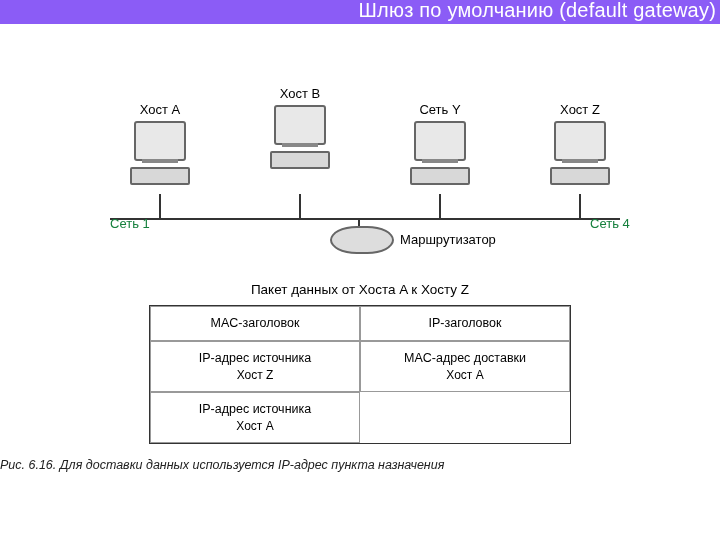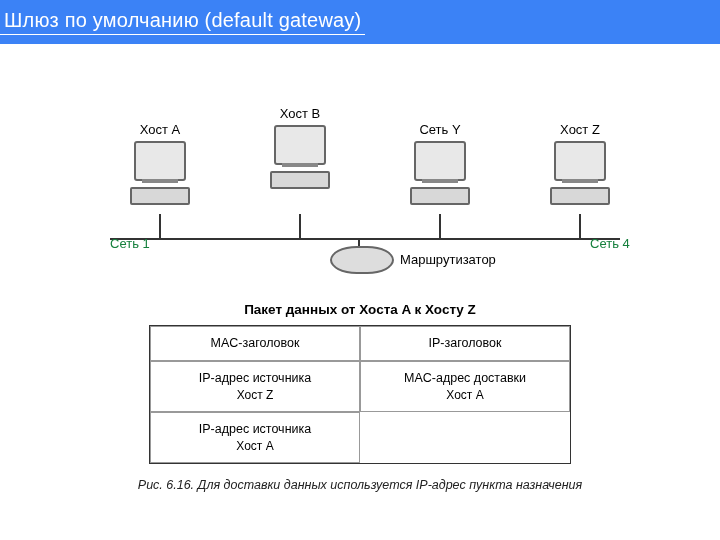--- a/index.html
+++ b/index.html
@@ -1,35 +1,35 @@
 <!DOCTYPE html>
 <html><head>
 <meta charset="utf-8">
 <style>
   html,body{margin:0;padding:0;width:720px;height:540px;background:#fff;font-family:Arial,Helvetica,sans-serif;color:#000}
-  .title-bar{background:#3b82f6;color:#fff;height:44px;display:flex;align-items:center;justify-content:flex-start;font-size:20px;letter-spacing:.2px}
+  .title-bar{background:#8b5cf6;color:#fff;height:24px;display:flex;align-items:center;justify-content:flex-end;font-size:20px;letter-spacing:.2px}
   .title-bar span{border-bottom:1px solid #fff;padding:0 4px 2px}
   .diagram{position:relative;width:720px;height:190px;margin-top:30px}
   .host{position:absolute;width:120px;text-align:center;font-size:13px}
   .host .label{margin-bottom:4px}
   .pc{margin:0 auto;width:60px}
   .monitor{width:48px;height:36px;border:2px solid #666;background:#e8e8e8;margin:0 auto;border-radius:3px;position:relative}
   .monitor::after{content:"";position:absolute;left:6px;top:36px;width:36px;height:4px;background:#888}
   .base{width:56px;height:14px;border:2px solid #666;background:#d8d8d8;margin:6px auto 0;border-radius:2px}
   .drop{position:absolute;width:2px;background:#333;height:24px;top:140px}
   .bus{position:absolute;height:2px;background:#333;top:164px}
   .netlabel{position:absolute;top:162px;font-size:13px;color:#15803d}
   .router{position:absolute;left:330px;top:172px;width:60px;height:24px;border:2px solid #666;border-radius:50%/60%;background:#ddd}
   .router-drop{position:absolute;left:358px;top:164px;width:2px;height:10px;background:#333}
   .rlabel{position:absolute;left:400px;top:178px;font-size:13px}
-  .packet-title{text-align:center;font-weight:bold;font-size:13.5px;margin-top:38px;margin-bottom:8px}
+  .packet-title{text-align:center;font-weight:normal;font-size:13.5px;margin-top:38px;margin-bottom:8px}
   .packet{width:420px;margin:8px auto;border:1.5px solid #333;display:grid;grid-template-columns:1fr 1fr}
   .cell{border:0.5px solid #999;padding:8px 10px;font-size:12.5px;text-align:center;line-height:1.35}
   .cell .sub{font-size:12px}
-  .caption{text-align:center;font-style:italic;font-size:12.5px;margin-top:14px;color:#222}
+  .caption{text-align:left;font-style:italic;font-size:12.5px;margin-top:14px;color:#222}
   .caption .fignum{font-style:italic}
 </style>
 </head>
 <body>
 
 <div class="title-bar">
   <span>Шлюз по умолчанию (default gateway)</span>
 </div>
 
 <div class="diagram">

